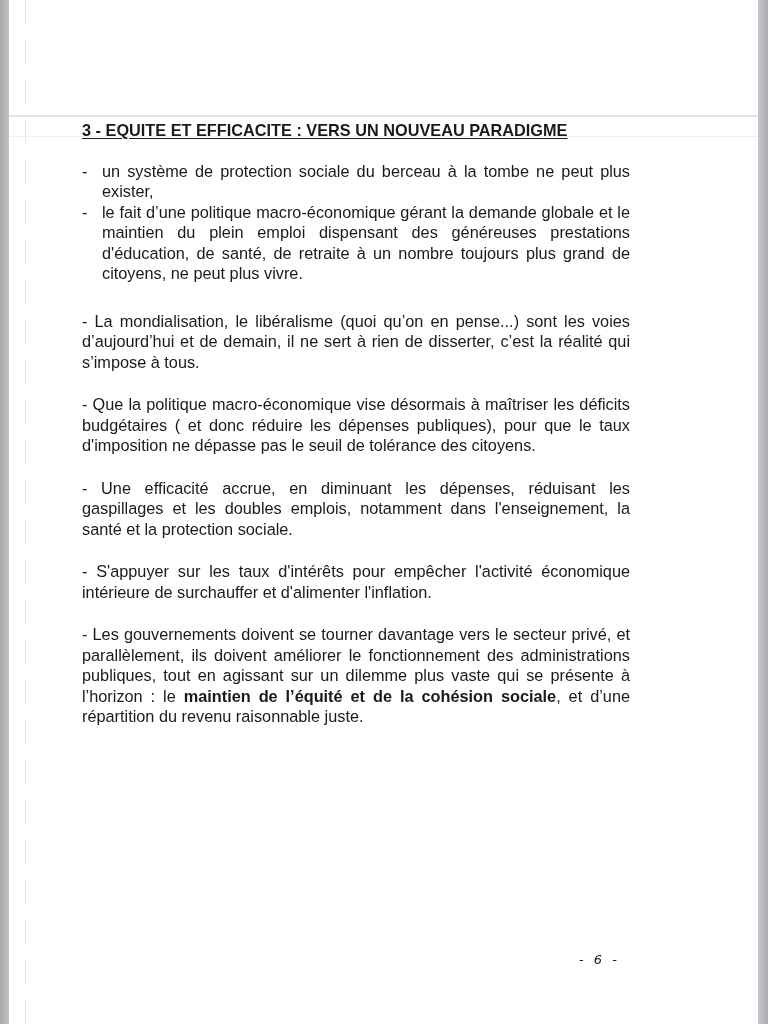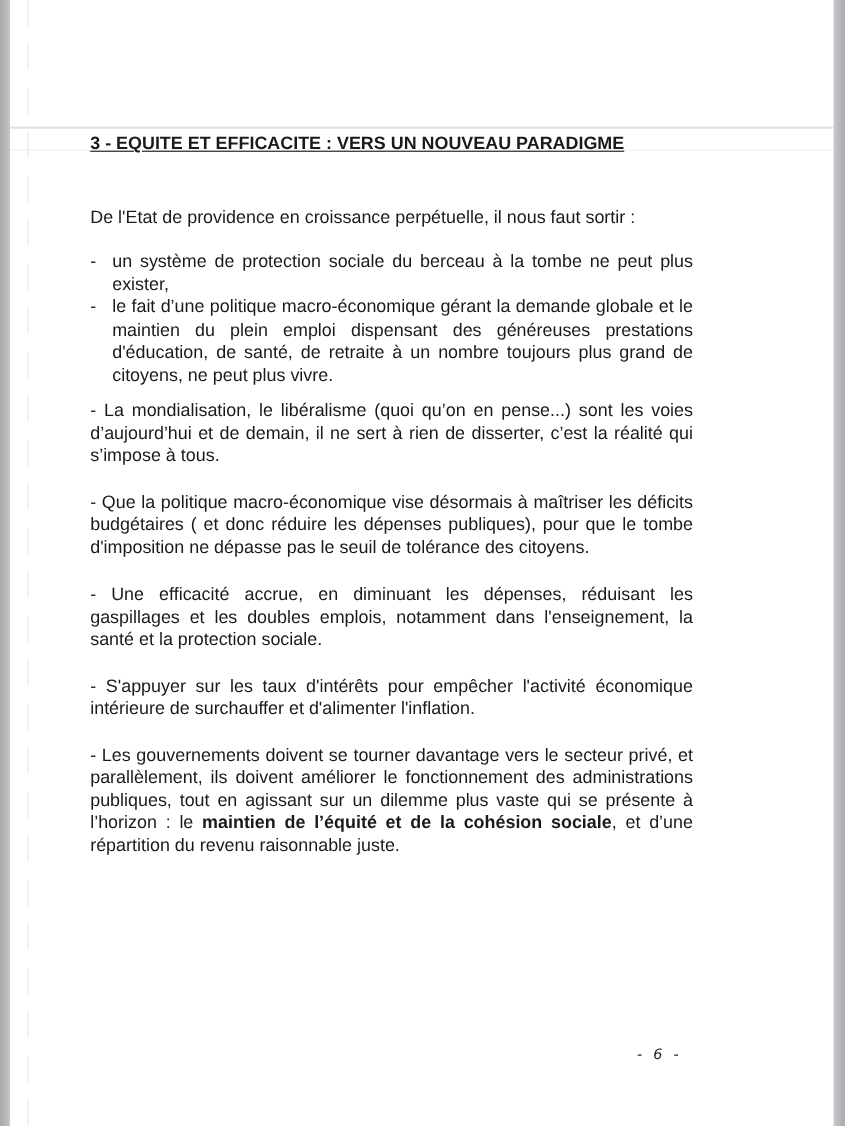--- a/index.html
+++ b/index.html
@@ -38,21 +38,21 @@
   }
   .title {
     text-decoration: underline; text-underline-offset: 2px;
     margin: 0; font-size: 16.3px; font-weight: bold; white-space: nowrap;
   }
   p { margin: 0; text-align: justify; }
   .intro { margin-top: 47px; }
   ul.bullets { list-style: none; margin: 20px 0 0 0; padding: 0; }
   ul.bullets li { position: relative; padding-left: 20px; text-align: justify; }
   ul.bullets li .dash { position: absolute; left: 0; top: 0; }
-  .para-mond { margin-top: 12px; }
+  .para-mond { margin-top: 27px; }
   .subhead { margin-top: 20px; text-decoration: underline; text-underline-offset: 2px; }
   .para-gap { margin-top: 22px; }
   b { font-weight: bold; }
   .page-number {
     position: absolute; left: 579px; top: 952px;
     font-family: "DejaVu Sans", sans-serif; font-style: italic; font-size: 13px; color: #222;
     letter-spacing: 3px;
   }
 </style>
 </head>
@@ -61,36 +61,35 @@
 <div class="left-edge"></div>
 <div class="page"></div>
 <div class="right-edge"></div>
 <div class="margin-line"></div>
 <div class="header-rule"></div>
 <div class="header-rule2"></div>
 
 <div class="content">
   <h1 class="title">3 - EQUITE ET EFFICACITE : VERS UN NOUVEAU PARADIGME</h1>
 
-  <p class="intro">De l'Etat de providence en croissance perpétuelle, il nous faut sortir :</p>
 
   <ul class="bullets">
     <li>
       <span class="dash">-</span>
       <span>un système de protection sociale du berceau à la tombe ne peut plus exister,</span>
     </li>
     <li>
       <span class="dash">-</span>
       <span>le fait d’une politique macro-économique gérant la demande globale et le maintien du plein emploi dispensant des généreuses prestations d'éducation, de santé, de retraite à un nombre toujours plus grand de citoyens, ne peut plus vivre.</span>
     </li>
   </ul>
 
   <p class="para-mond">- La mondialisation, le libéralisme (quoi qu’on en pense...) sont les voies d’aujourd’hui et de demain, il ne sert à rien de disserter, c’est la réalité qui s’impose à tous.</p>
 
 
-  <p class="para-gap">- Que la politique macro-économique vise désormais à maîtriser les déficits budgétaires ( et donc réduire les dépenses publiques), pour que le tombe d'imposition ne dépasse pas le seuil de tolérance des citoyens.</p>
+  <p class="para-gap">- Que la politique macro-économique vise désormais à maîtriser les déficits budgétaires ( et donc réduire les dépenses publiques), pour que le taux d'imposition ne dépasse pas le seuil de tolérance des citoyens.</p>
   <p class="para-gap"> - Une efficacité accrue, en diminuant les dépenses, réduisant les gaspillages et les doubles emplois, notamment dans l'enseignement, la santé et la protection sociale.</p>
   <p class="para-gap">- S'appuyer sur les taux d'intérêts pour empêcher l'activité économique intérieure de surchauffer et d'alimenter l'inflation.</p>
 
   <p class="para-gap"><span>-  Les gouvernements doivent se tourner davantage vers le secteur privé, et parallèlement, ils doivent améliorer le fonctionnement des administrations publiques, tout en agissant sur un dilemme plus vaste qui se présente à l’horizon : le </span><b>maintien de l’équité et de la cohésion sociale</b><span>, et d’une répartition du revenu raisonnable juste.</span></p>
 </div>
 
 <div class="page-number">- 6 -</div>
 
 </body></html>

